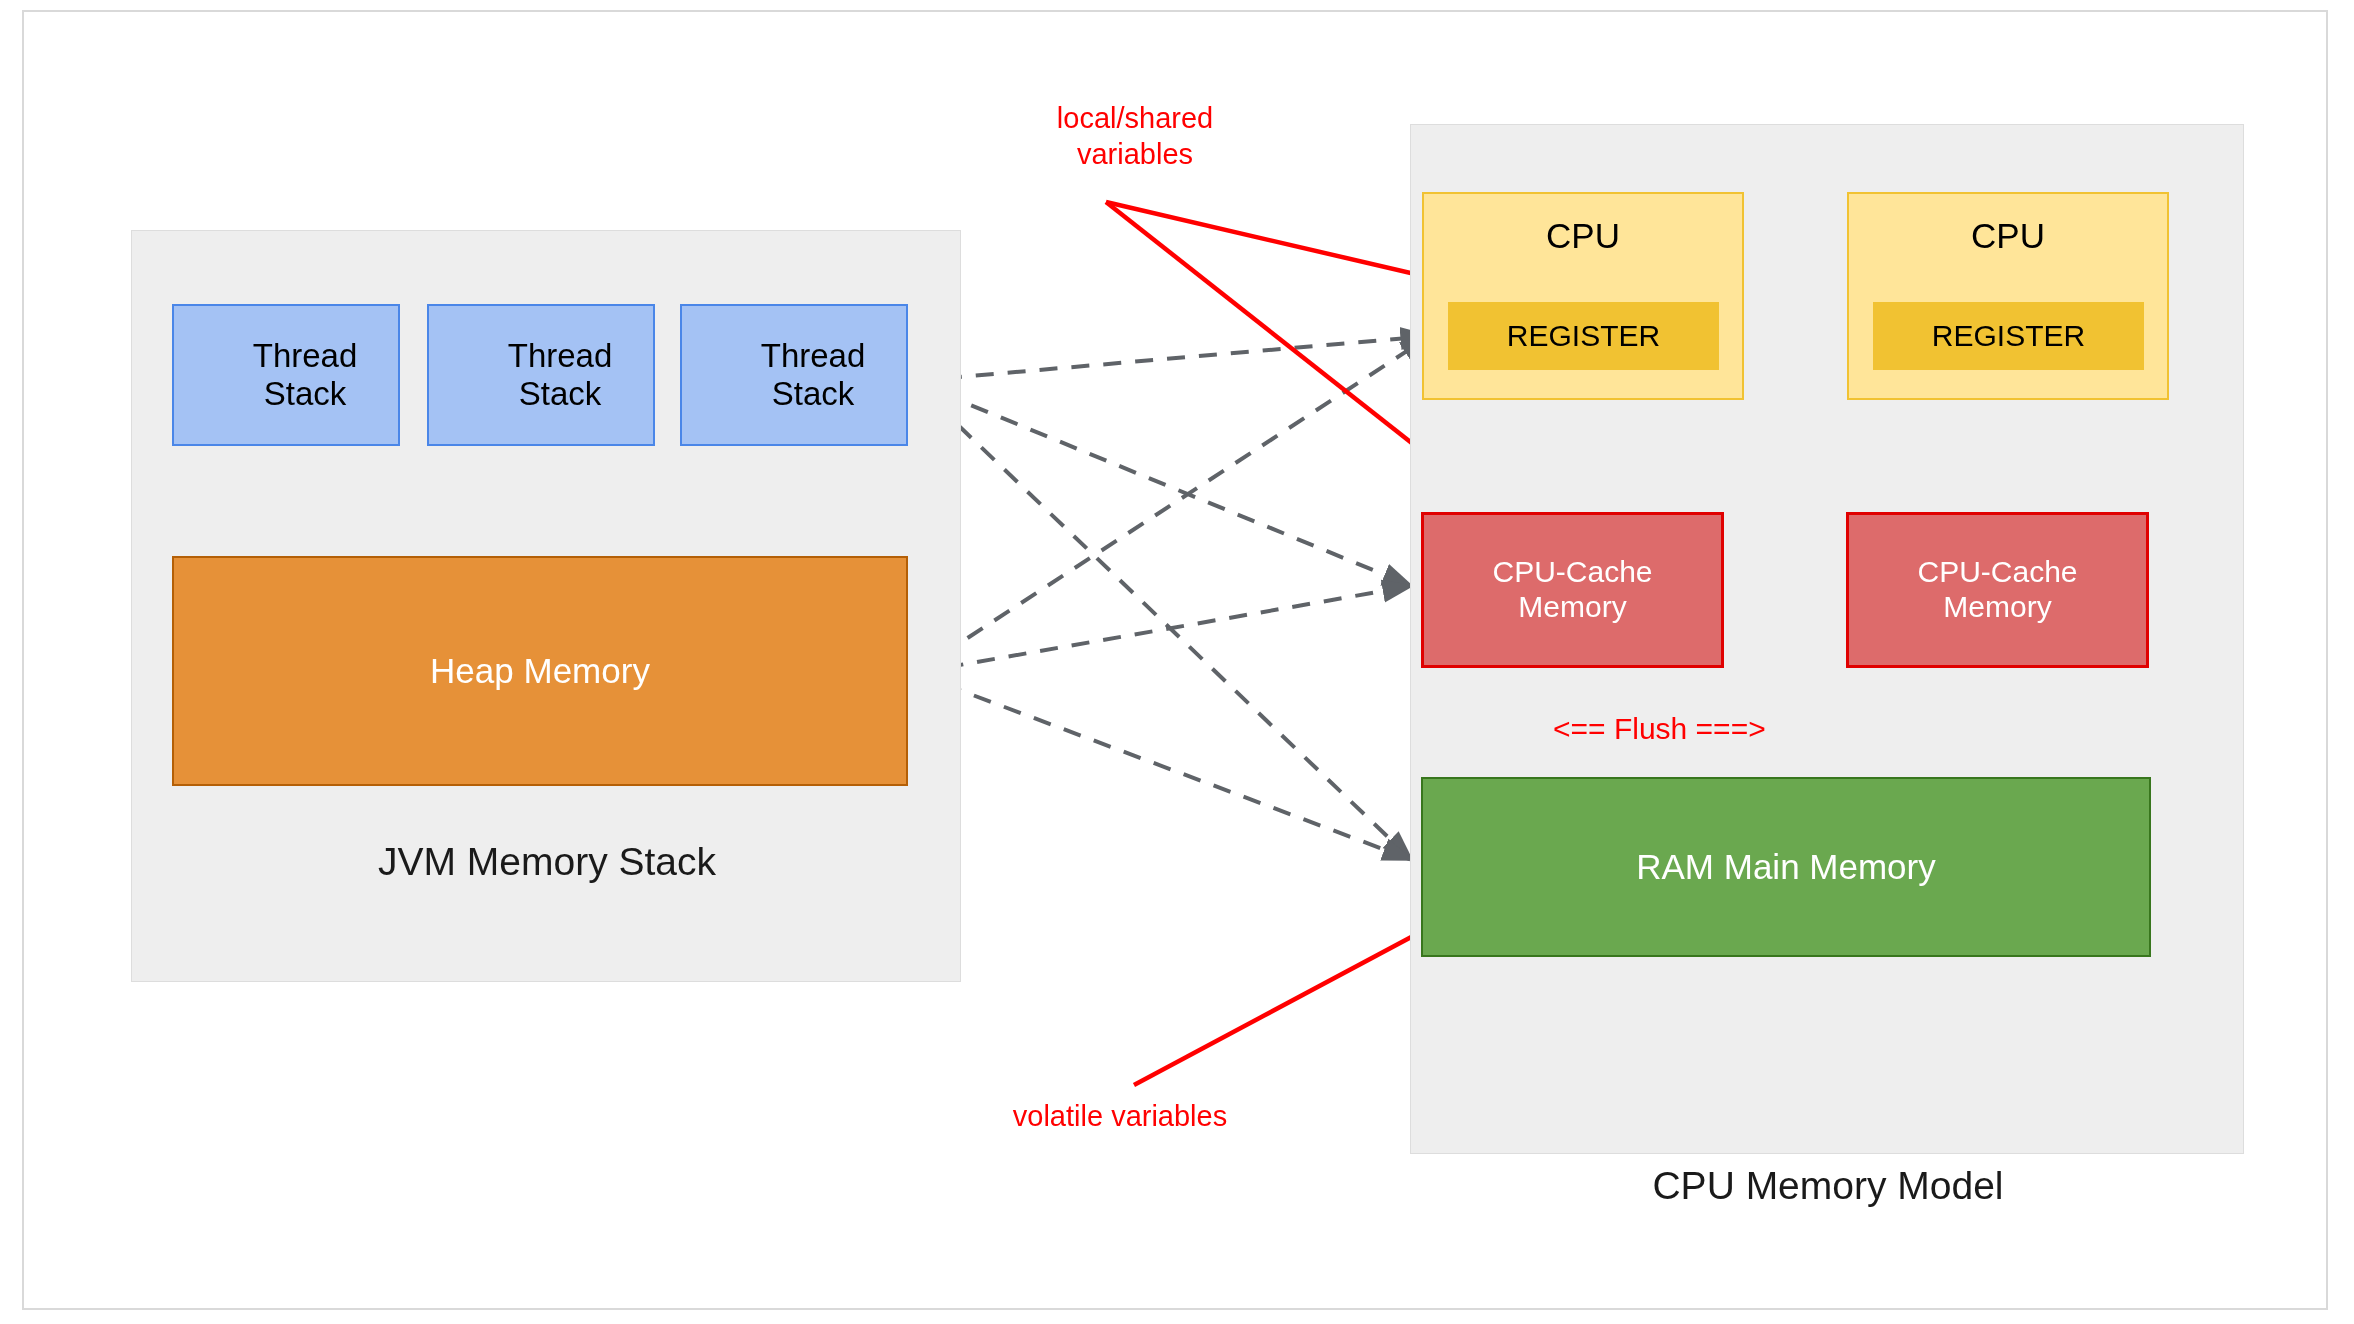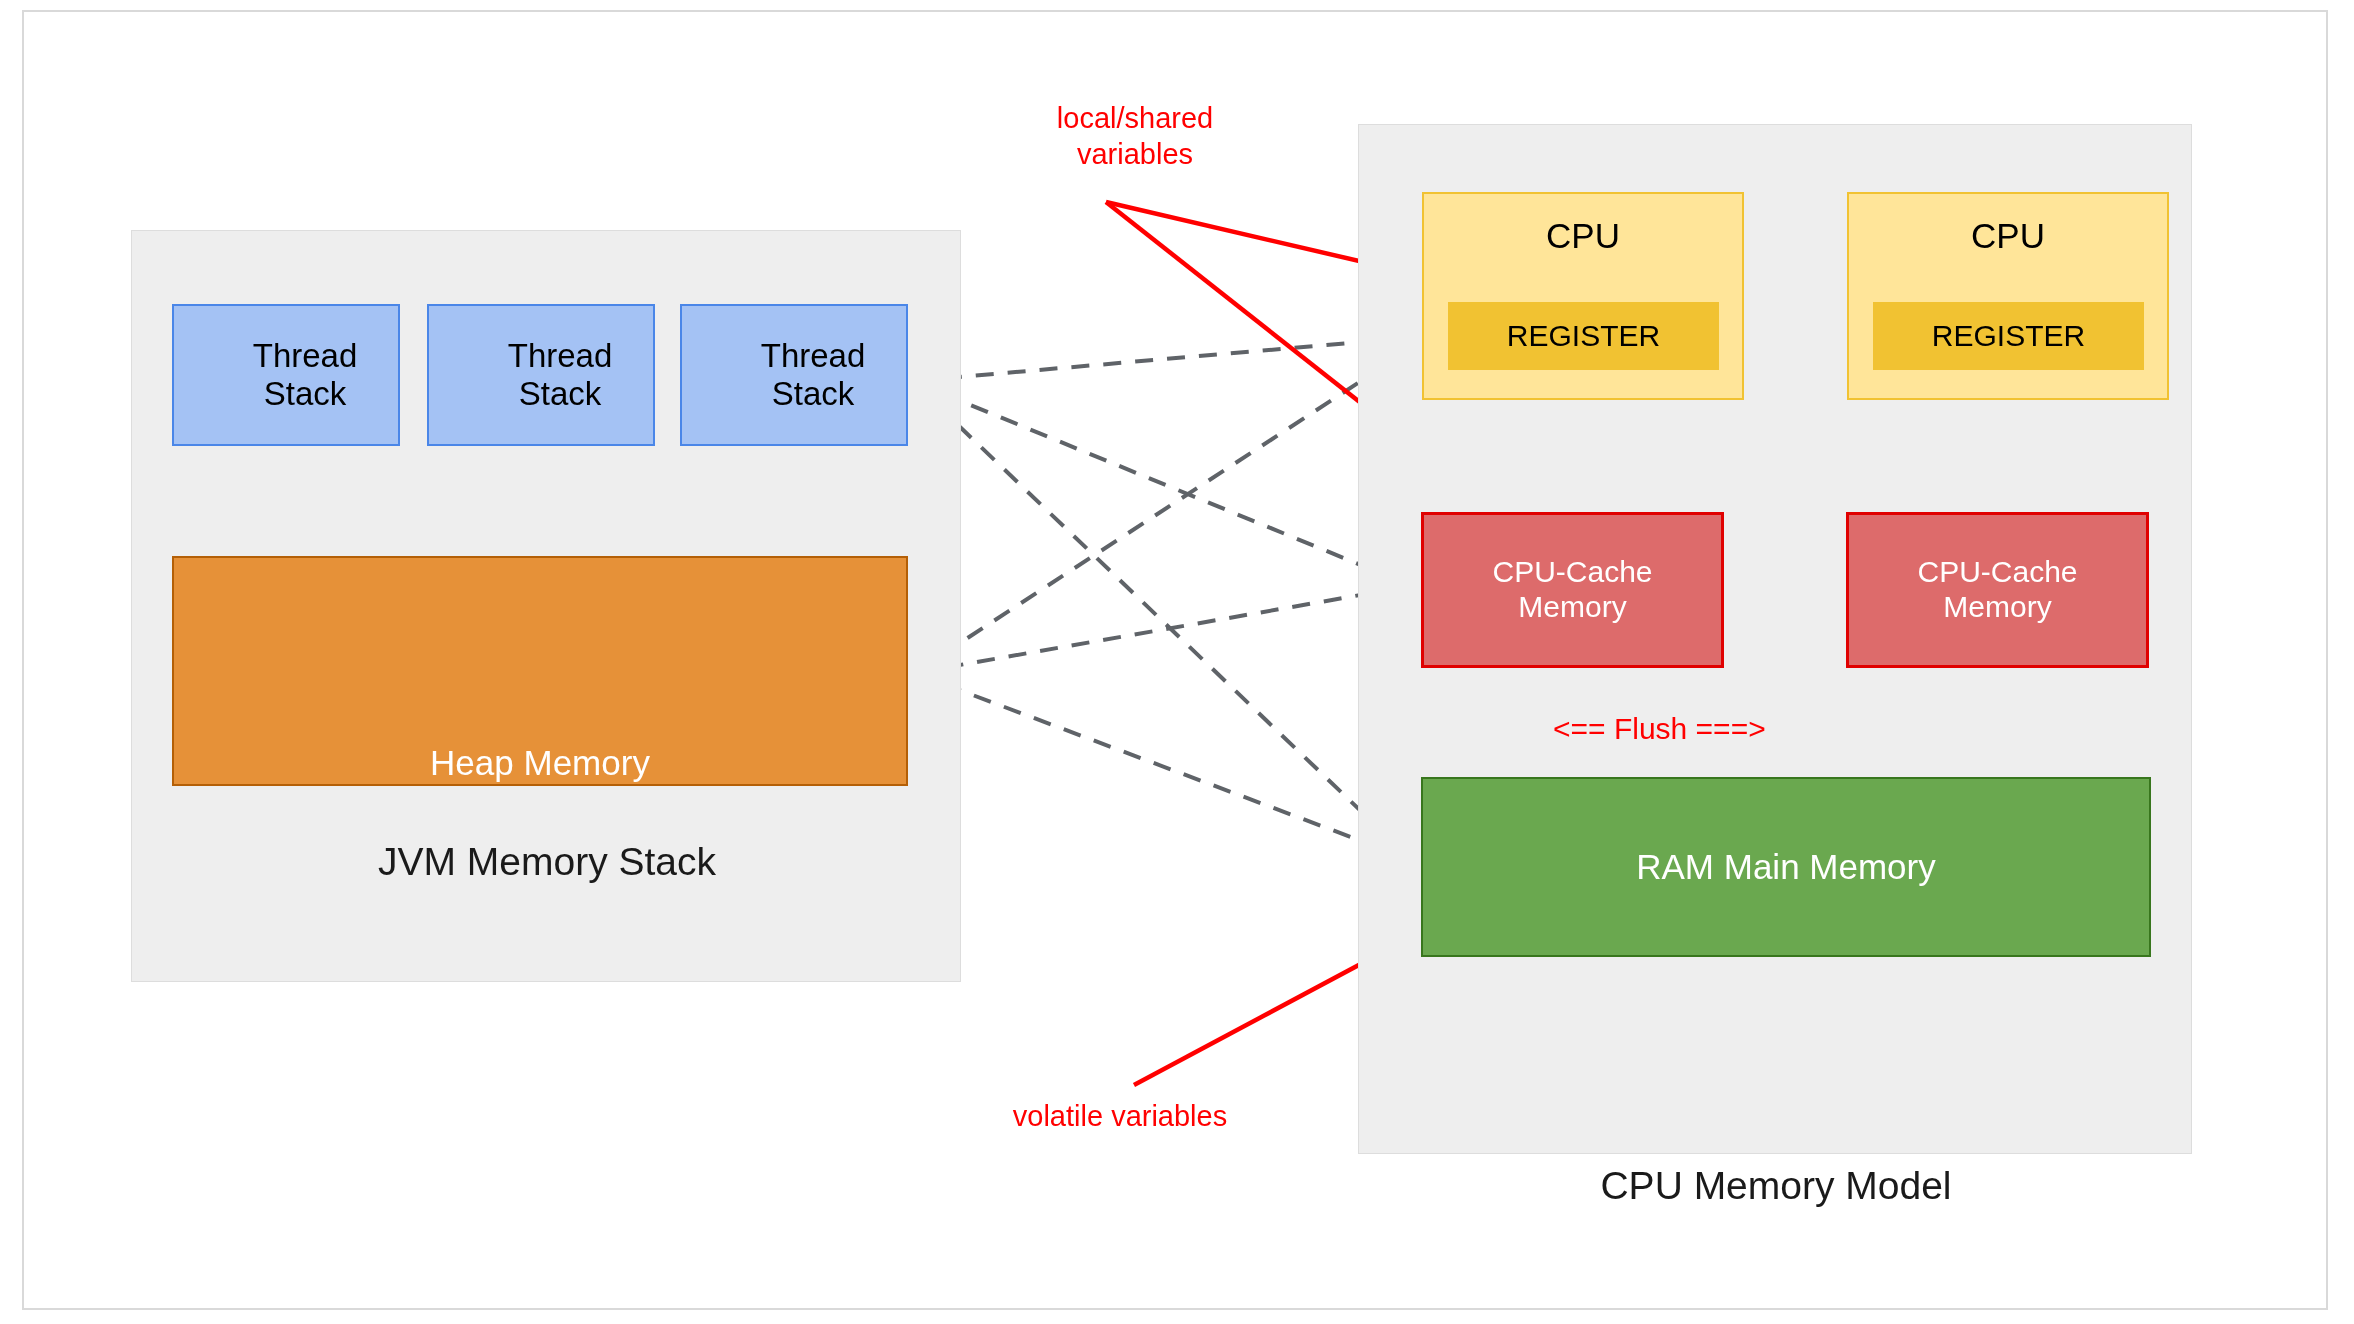--- a/index.html
+++ b/index.html
@@ -38,21 +38,21 @@
   }
 
   
   .group-box {
     position: absolute;
     background: #eeeeee;
     border: 1px solid #dddddd;
     box-sizing: border-box;
   }
   #jvm-group { left: 131px; top: 230px; width: 830px; height: 752px; }
-  #cpu-group { left: 1358px; top: 124px; width: 834px; height: 1030px; }
+  #cpu-group { left: 1410px; top: 124px; width: 834px; height: 1030px; }
 
   .group-label {
     position: absolute;
     color: #1a1a1a;
     font-size: 39px;
     line-height: 1.1;
     white-space: nowrap;
   }
   #jvm-group-label { left: 0; top: 610px; width: 830px; text-align: center; }
   #cpu-group-label { left: 0; top: 1040px; width: 834px; text-align: center; }
@@ -84,21 +84,20 @@
 
   #heap-memory {
     left: 172px;
     top: 556px;
     width: 736px;
     height: 230px;
     background: #e69138;
     border: 2px solid #b45f06;
     color: #ffffff;
     font-size: 35px;
-    align-items: flex-end;
   }
 
   .cpu-box {
     background: #ffe599;
     border: 2px solid #f1c232;
     top: 192px;
     width: 322px;
     height: 208px;
     color: #000000;
     font-size: 35px;

